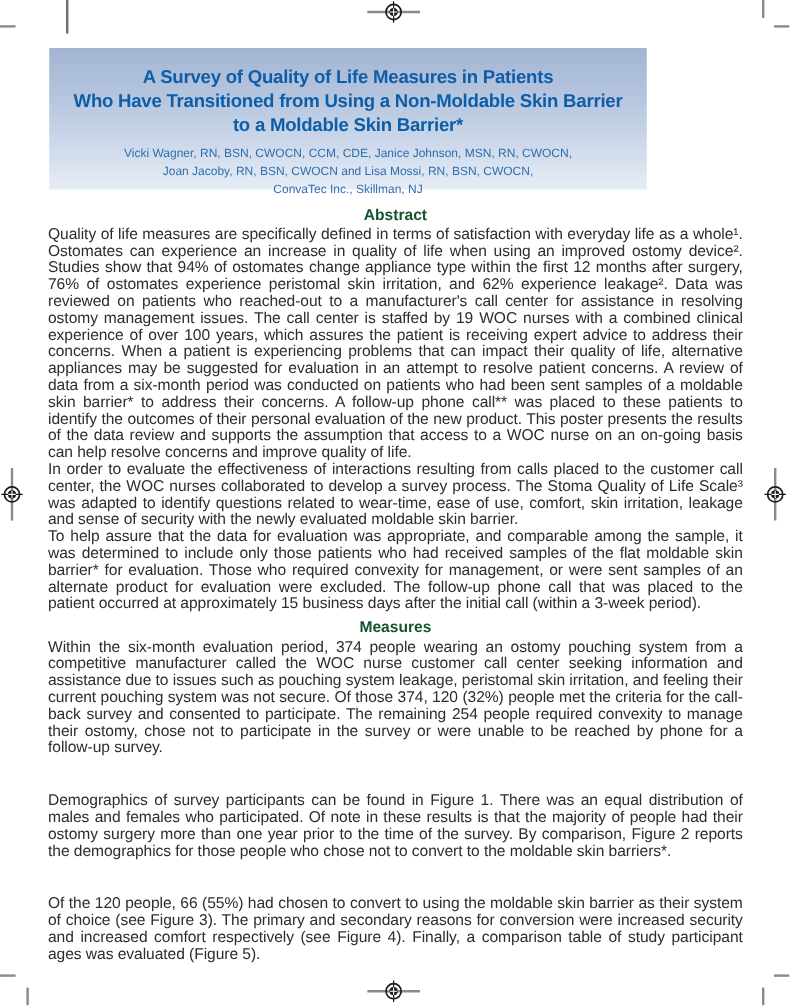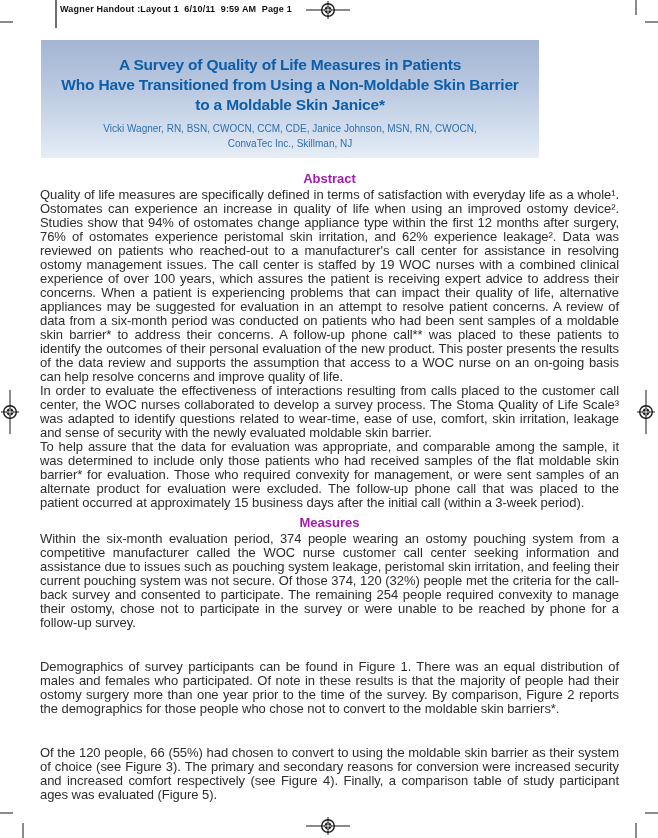--- a/index.html
+++ b/index.html
@@ -64,41 +64,40 @@
   .content {
     position: absolute;
     left: 40px;
     top: 171px;
     width: 579px;
   }
   .section-heading {
     font-size: 13px;
     font-weight: bold;
     text-align: center;
-    color: #a21caf;
+    color: #14532d;
     margin: 5px 0 2px 0;
     line-height: 15px;
   }
   .section:first-child .section-heading { margin-top: 0; }
   .body-par {
     font-size: 13px;
     line-height: 14px;
     text-align: justify;
     color: #2d2d2d;
     letter-spacing: -0.05px;
     margin: 0;
   }
   .body-par.gap { margin-top: 30px; }
 </style>
 </head>
 <body>
 
 <div class="page">
 
-  <div class="slug">Wagner Handout :Layout 1  6/10/11  9:59 AM  Page 1</div>
 
   <div class="crop crop-tl-v"></div>
   <div class="crop crop-tl-h"></div>
   <div class="crop crop-tr-v"></div>
   <div class="crop crop-tr-h"></div>
   <div class="crop crop-bl-v"></div>
   <div class="crop crop-bl-h"></div>
   <div class="crop crop-br-v"></div>
   <div class="crop crop-br-h"></div>
 
@@ -131,23 +130,24 @@
     <line x1="1" y1="22" x2="19" y2="22" stroke="#1a1a1a" stroke-width="1"></line>
     <circle cx="10" cy="22" r="6.3" fill="none" stroke="#1a1a1a" stroke-width="1.4"></circle>
     <circle cx="10" cy="22" r="3.4" fill="#1a1a1a"></circle>
     <line x1="7" y1="22" x2="13" y2="22" stroke="#ffffff" stroke-width="0.9"></line>
     <line x1="10" y1="19" x2="10" y2="25" stroke="#ffffff" stroke-width="0.9"></line>
   </svg>
 
   <div class="banner">
     <div class="title-line">A Survey of Quality of Life Measures in Patients</div>
     <div class="title-line">Who Have Transitioned from Using a Non-Moldable Skin Barrier</div>
-    <div class="title-line">to a Moldable Skin Janice*</div>
+    <div class="title-line">to a Moldable Skin Barrier*</div>
     <div class="authors">
       <div class="author-line">Vicki Wagner, RN, BSN, CWOCN, CCM, CDE, Janice Johnson, MSN, RN, CWOCN,</div>
+      <div class="author-line">Joan Jacoby, RN, BSN, CWOCN and Lisa Mossi, RN, BSN, CWOCN,</div>
       <div class="author-line">ConvaTec Inc., Skillman, NJ</div>
     </div>
   </div>
 
   <div class="content">
 
     <div class="section">
       <div class="section-heading">Abstract</div>
       <p class="body-par">Quality of life measures are specifically defined in terms of satisfaction with everyday life as a whole¹. Ostomates can experience an increase in quality of life when using an improved ostomy device². Studies show that 94% of ostomates change appliance type within the first 12 months after surgery, 76% of ostomates experience peristomal skin irritation, and 62% experience leakage². Data was reviewed on patients who reached-out to a manufacturer's call center for assistance in resolving ostomy management issues. The call center is staffed by 19 WOC nurses with a combined clinical experience of over 100 years, which assures the patient is receiving expert advice to address their concerns. When a patient is experiencing problems that can impact their quality of life, alternative appliances may be suggested for evaluation in an attempt to resolve patient concerns. A review of data from a six-month period was conducted on patients who had been sent samples of a moldable skin barrier* to address their concerns. A follow-up phone call** was placed to these patients to identify the outcomes of their personal evaluation of the new product. This poster presents the results of the data review and supports the assumption that access to a WOC nurse on an on-going basis can help resolve concerns and improve quality of life.</p>
     </div>

